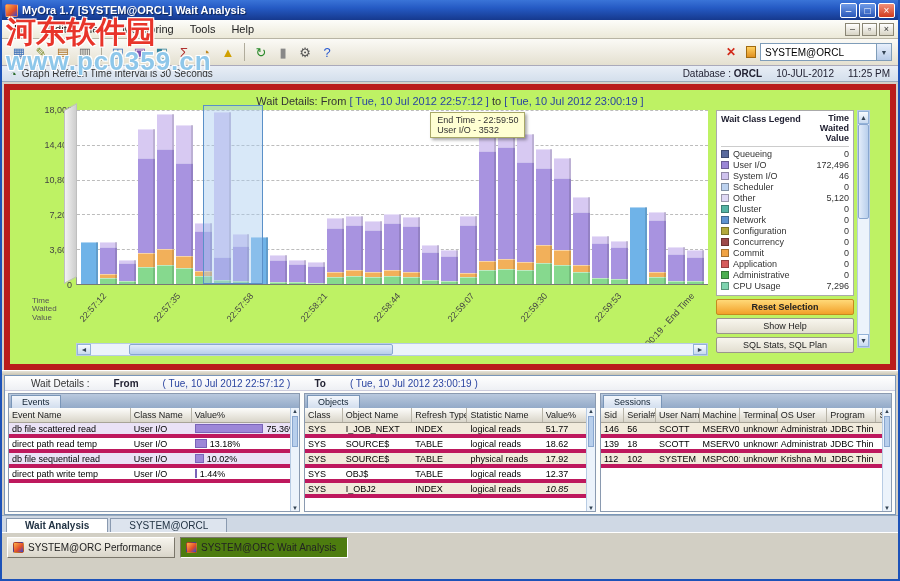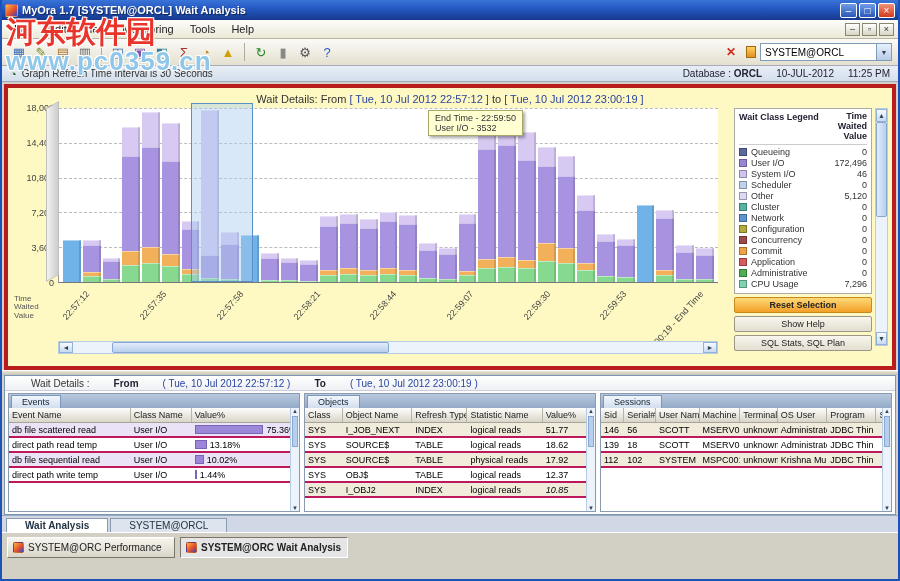--- a/index.html
+++ b/index.html
@@ -54,22 +54,22 @@
                  font-size:7px; display:flex; align-items:center; justify-content:center; color:#345; }
 
   
   .infobar { height:16px; flex:0 0 16px; background:linear-gradient(#e8eef6,#d4dfec); border-bottom:1px solid #9ab;
              display:flex; align-items:center; padding:0 8px; font-size:10px; color:#333; }
   .clock-ico { color:#2a6a2a; margin-right:5px; font-size:11px; }
   .db-info { margin-left:auto; display:flex; gap:14px; color:#223; }
   .db-name { font-weight:bold; }
 
   
-  .upper { flex:0 0 286px; margin:2px 2px 0 2px; background:#fef9c3; border:4px solid #b91c1c;
-           position:relative; padding:2px 4px; overflow:hidden; }
+  .upper { flex:0 0 286px; margin:2px 2px 0 2px; background:#bef264; border:6px solid #b91c1c;
+           position:relative; padding:2px 20px; overflow:hidden; }
   .chart-header { text-align:center; font-size:11px; height:18px; line-height:18px; color:#333; }
   .hdr-date { color:#2a44a0; }
   .chart-body { display:flex; }
   .y-axis { width:46px; position:relative; height:175px; flex:0 0 46px; }
   .ytick { position:absolute; right:4px; transform:translateY(-50%); font-size:9px; color:#444; }
   .ylab { position:absolute; left:2px; bottom:-38px; font-size:8px; color:#555; line-height:1.1; }
   .plot-col { flex:1; min-width:0; }
   .plot { position:relative; height:175px; border-left:1px solid #999; border-bottom:1px solid #777; background:#fff; }
   .wall { position:absolute; left:-13px; top:-7px; width:13px; height:100%;
           background:linear-gradient(90deg,#f2f2f2,#cdcdcd); transform:skewY(-28deg);
@@ -84,21 +84,21 @@
              font-size:9px; padding:2px 6px; box-shadow:2px 2px 3px rgba(0,0,0,.35); z-index:6;
              white-space:nowrap; color:#333; }
   .x-labels { position:relative; height:58px; overflow:hidden; }
   .xlabel { position:absolute; top:6px; width:120px; text-align:right; transform:rotate(-48deg);
             transform-origin:100% 0; font-size:9px; color:#444; white-space:nowrap; }
   .hscroll { height:13px; background:#ecf3fb; border:1px solid #b8cce4; display:flex; align-items:stretch; }
   .scroll-arrow { width:14px; background:linear-gradient(#f8fbff,#c8daf0); border:1px solid #93b2d8;
                   font-size:7px; color:#345; display:flex; align-items:center; justify-content:center; cursor:pointer; }
   .hthumb { width:42%; margin-left:6%; background:linear-gradient(#e2ecfa,#b8cfec); border:1px solid #89a7d0; border-radius:2px; }
 
-  .legend-col { flex:0 0 138px; margin-left:16px; }
+  .legend-col { flex:0 0 138px; margin-left:8px; }
   .legend-box { border:1px solid #aaa; background:#fff; padding:3px 4px; }
   .legend-head { display:flex; justify-content:space-between; font-size:9px; font-weight:bold;
                  color:#223; border-bottom:1px solid #ccc; padding-bottom:2px; margin-bottom:2px; }
   .legend-head .lh-right { width:46px; text-align:right; line-height:1.1; }
   .lg-row { display:flex; align-items:center; height:11px; font-size:9px; color:#333; }
   .lg-chip { width:8px; height:8px; margin-right:4px; border:1px solid rgba(0,0,0,.3); flex:0 0 8px; }
   .lg-name { flex:1; white-space:nowrap; }
   .lg-val { text-align:right; }
   .side-btn { display:block; width:100%; margin-top:3px; font-size:9px; padding:2px 2px;
               background:linear-gradient(#f8f6ee,#e2ded0); border:1px solid #9a968a; border-radius:2px;
@@ -117,21 +117,21 @@
   .bottom-header { height:15px; flex:0 0 15px; font-size:10px; padding-left:26px; display:flex; gap:24px;
                    align-items:center; color:#333; background:linear-gradient(#fff,#eef0f4); border-bottom:1px solid #ccd; }
   .bh-kw { font-weight:bold; color:#223; }
   .bh-date { color:#2a44a0; }
   .panels { flex:1; display:flex; gap:4px; padding:2px 3px; }
   .panel { flex:1; border:1px solid #8a9ab0; position:relative; background:#fff; overflow:hidden; }
   .ptab-row { height:14px; background:linear-gradient(#b9c9de,#93aac8); display:flex; align-items:flex-end; padding-left:2px; }
   .ptab { background:linear-gradient(#f2f6fc,#d2deee); border:1px solid #7a96b8; border-bottom:none; font-size:9px;
           padding:0 10px; height:13px; line-height:13px; color:#123; cursor:pointer; }
   .ptable { font-size:9px; }
-  .trow { display:flex; height:15px; align-items:center; border-bottom:2px solid #be185d; }
+  .trow { display:flex; height:15px; align-items:center; border-bottom:4px solid #be185d; }
   .trow.thead { background:linear-gradient(#fdfdfb,#d9d5c9); border-bottom:1px solid #a8a498; height:15px; }
   .tcell { padding:0 3px; white-space:nowrap; overflow:hidden; height:100%; display:flex; align-items:center; }
   .trow.thead .tcell { border-right:1px solid #b8b4a8; color:#222; cursor:pointer; }
   .panel-events .trow.alt { background:#eae2f6; }
   .panel-objects .trow.alt, .panel-sessions .trow.alt { background:#f1ebdc; }
   .valbar { display:inline-block; height:9px; background:#9d87d8; border:1px solid #7a64b8; margin-right:3px; flex:0 0 auto; }
   .pvscroll { position:absolute; right:0; top:14px; bottom:0; width:9px; background:#ecf3fb;
               border-left:1px solid #b8cce4; display:flex; flex-direction:column; font-size:6px; color:#345; }
   .pvscroll span { text-align:center; }
   .pthumb { flex:0 0 30%; margin:2px 1px; background:#b8cfec; border:1px solid #89a7d0; }
@@ -141,21 +141,21 @@
   .app-tab { font-size:10px; padding:1px 18px; border:1px solid #8a9ab0; border-bottom:none; background:#dde4ee;
              color:#234; cursor:pointer; margin-right:2px; }
   .app-tab.active { background:#fff; font-weight:bold; }
 
   
   .taskbar { flex:1; background:#d2cfc4; border-top:1px solid #fff; display:flex; align-items:flex-start;
              gap:5px; padding:4px 5px; }
   .task-btn { width:168px; height:21px; display:flex; align-items:center; gap:4px; padding:0 5px; font-size:10px;
               background:linear-gradient(#f7f5ee,#d9d5c9); border:1px solid; border-color:#fff #7a766a #7a766a #fff;
               cursor:pointer; white-space:nowrap; overflow:hidden; color:#222; }
-  .task-btn.pressed { background:#e5e5e5; border-color:#7a766a #fff #fff #7a766a; font-weight:bold;text-align:center; }
+  .task-btn.pressed { background:#4d7c0f; border-color:#7a766a #fff #fff #7a766a; font-weight:normal;text-align:center; }
   .task-ico { width:11px; height:11px; flex:0 0 11px; border-radius:2px;
               background:linear-gradient(135deg,#ffb347,#e04a2a 60%,#2a4ae0); border:1px solid #0003; }
 </style>
 </head>
 <body>
 
 <div class="window">
 
   <div class="watermark">
     <div class="wm1">河东软件园</div>

